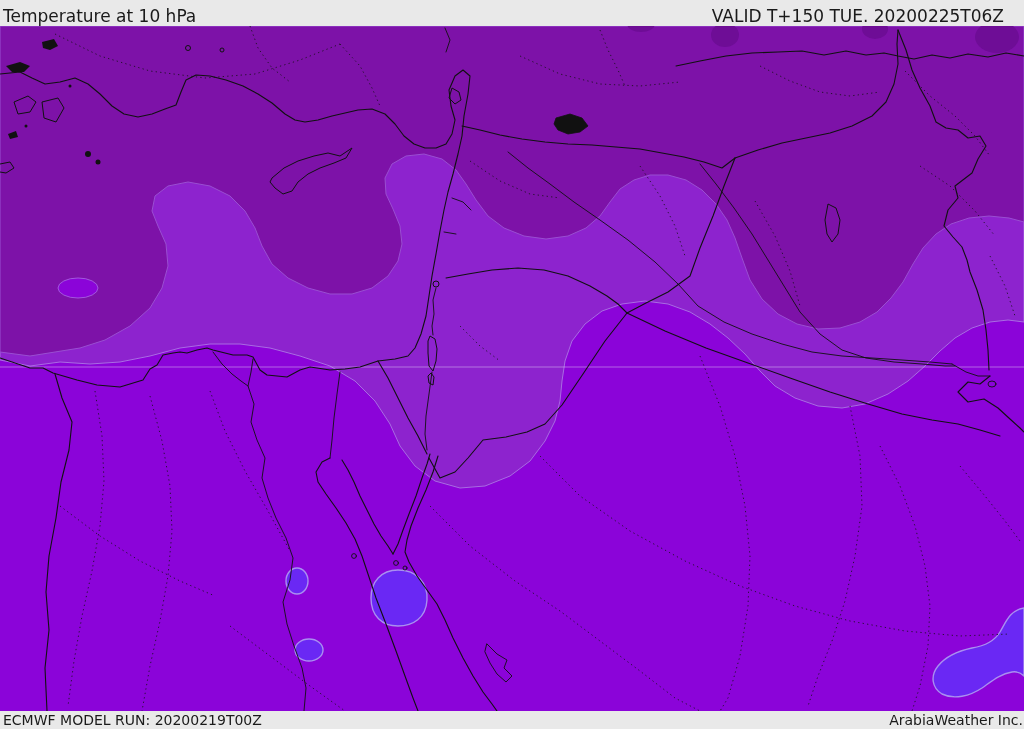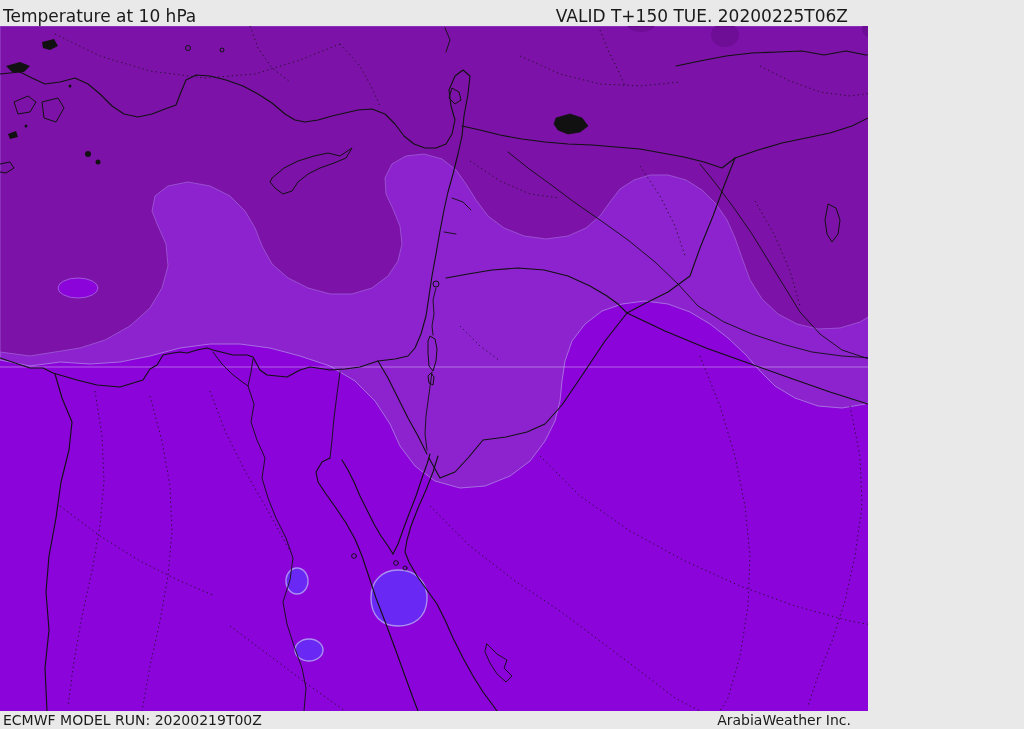--- a/index.html
+++ b/index.html
@@ -2,38 +2,38 @@
 <html style="--bar_background: #E9E9E9; --text: #1A1A1A; --bright_violet: #8B04D9; --mid_purple: #8D23CE; --dark_purple: #7D12A8; --darkest_purple: #6E0D96; --blue_violet: #6A28F4; --blue_edge_light: #A98FF0; --contour_edge_light: #A96BE3; --contour_edge_cold: #9A4ED2; --coastline: #111111; --graticule: #E3D4F5;"><head>
 <meta charset="utf-8">
 <style>
   html,body{margin:0;padding:0;}
   body{
     width:1024px;height:729px;overflow:hidden;
     background:var(--bar_background,#E9E9E9);
     font-family:"DejaVu Sans","Liberation Sans",sans-serif;
     color:var(--text,#1A1A1A);
   }
-  .frame{width:868px;height:729px;display:flex;flex-direction:column;}
+  .frame{width:1024px;height:729px;display:flex;flex-direction:column;}
   .titlebar{
     height:26px;flex:0 0 26px;display:flex;justify-content:space-between;
     align-items:flex-end;background:var(--bar_background,#E9E9E9);
     overflow:hidden;
   }
   .titlebar .lbl{font-size:17px;line-height:19px;white-space:nowrap;}
   .titlebar .left{padding-left:3px;}
   .titlebar .right{padding-right:20px;}
   .mapwrap{height:685px;flex:0 0 685px;position:relative;overflow:hidden;}
   .mapwrap svg{display:block;}
   .statusbar{
     height:18px;flex:0 0 18px;display:flex;justify-content:space-between;
     align-items:center;background:var(--bar_background,#E9E9E9);overflow:hidden;
   }
   .statusbar .lbl{font-size:14px;line-height:16px;white-space:nowrap;}
   .statusbar .left{padding-left:3px;}
-  .statusbar .right{padding-right:17px;}
+  .statusbar .right{padding-right:1px;}
 
   
   .band-warm{fill:var(--bright_violet,#8B04D9);}
   .band-mid{fill:var(--mid_purple,#8D23CE);stroke:var(--contour_edge_light,#A96BE3);stroke-width:1;}
   .band-cold{fill:var(--dark_purple,#7D12A8);stroke:var(--contour_edge_cold,#9A4ED2);stroke-width:1;}
   .band-coldest{fill:var(--darkest_purple,#6E0D96);}
   .band-blue{fill:var(--blue_violet,#6A28F4);stroke:var(--blue_edge_light,#A98FF0);stroke-width:1.4;}
   .hole-warm{fill:var(--bright_violet,#8B04D9);stroke:var(--contour_edge_light,#A96BE3);stroke-width:0.8;}
   .line{fill:none;stroke:var(--coastline,#111111);stroke-width:1.1;stroke-linejoin:round;stroke-linecap:round;}
   .line-thin{fill:none;stroke:var(--coastline,#111111);stroke-width:0.9;stroke-linejoin:round;stroke-linecap:round;}

